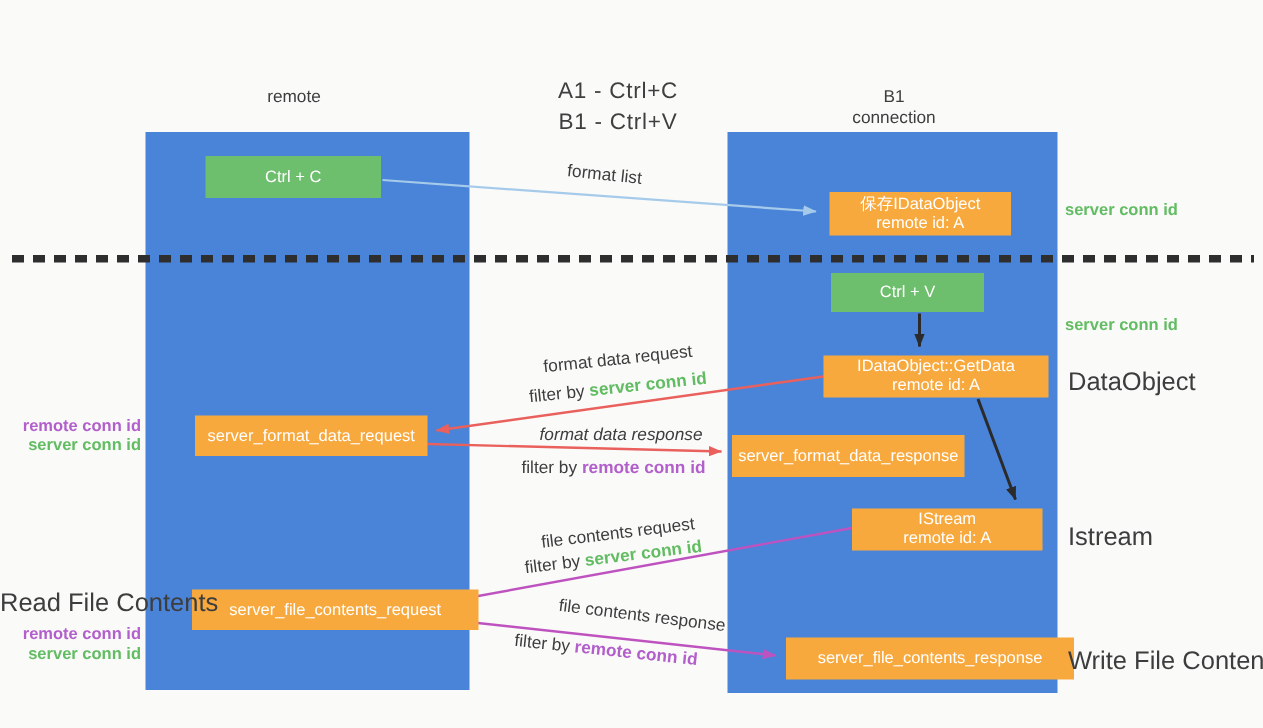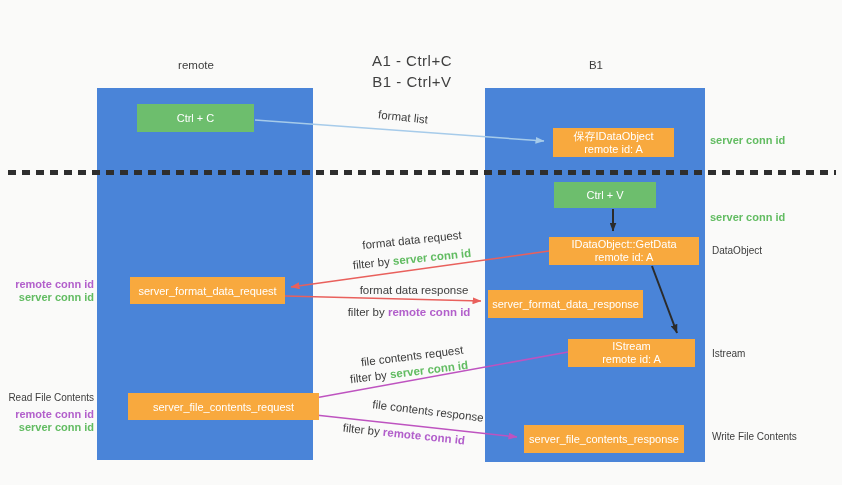--- a/index.html
+++ b/index.html
@@ -10,21 +10,21 @@
   .lane-header{text-align:center;font-size:11.5px;line-height:14px;color:#3d3d3d;}
   .box{display:flex;align-items:center;justify-content:center;color:#fff;font-size:11px;text-align:center;white-space:nowrap;}
   .box.orange{background:#F8A93E;}
   .box.greenbox{background:#6DBE6D;}
   .box.two{flex-direction:column;line-height:13px;}
   .title{font-size:15px;line-height:21px;color:#3f3f3f;text-align:center;letter-spacing:0.5px;margin-top:40px;}
   .alabel{font-size:11.5px;color:#3d3d3d;white-space:nowrap;transform-origin:center;}
   .ctr{transform:translate(-50%,-50%);}
   .green-t{color:#62BC62;font-weight:bold;}
   .purple-t{color:#B25FCB;font-weight:bold;}
-  .sidelbl{font-size:10px;color:#3d3d3d;white-space:nowrap;}
+  .sidelbl{font-size:17px;color:#3d3d3d;white-space:nowrap;}
   .conn{font-size:11px;line-height:13px;font-weight:bold;white-space:nowrap;}
   .rightcol{text-align:left;}
   .leftcol{text-align:right;}
   .dashline{background:repeating-linear-gradient(to right,#2e2e2e 0 8px,transparent 8px 14px);}
   svg{pointer-events:none;}
 </style>
 </head>
 <body>
 
 <div id="canvas">
@@ -32,20 +32,21 @@
   <div class="abs title" style="left:312px;top:10px;width:200px;">
     <div>A1 - Ctrl+C</div>
     <div>B1 - Ctrl+V</div>
   </div>
 
   <div class="abs lane-header" style="left:136px;top:58px;width:120px;">
     <div>remote</div>
   </div>
   <div class="abs lane-header" style="left:536px;top:58px;width:120px;">
     <div>B1</div>
+    <div>connection</div>
   </div>
 
   <div class="abs lane" style="left:97px;top:88px;width:216px;height:372px;"></div>
   <div class="abs lane" style="left:485px;top:88px;width:220px;height:374px;"></div>
 
   <div class="abs dashline" style="left:8px;top:170px;width:828px;height:5px;"></div>
 
   <svg class="abs" style="left:0;top:0;" width="842" height="485" viewBox="0 0 842 485">
     <defs>
       <marker id="m-blue" markerWidth="9" markerHeight="7" refX="8.5" refY="3.5" orient="auto" markerUnits="userSpaceOnUse">
@@ -91,35 +92,35 @@
     <span>IDataObject::GetData</span>
     <span>remote id: A</span>
   </div>
   <div class="abs box orange" style="left:488px;top:290px;width:155px;height:28px;">
     <span>server_format_data_response</span>
   </div>
   <div class="abs box orange two" style="left:568px;top:339px;width:127px;height:28px;">
     <span>IStream</span>
     <span>remote id: A</span>
   </div>
-  <div class="abs box orange" style="left:524px;top:425px;width:160px;height:28px;">
+  <div class="abs box orange" style="left:524px;top:425px;width:192px;height:28px;">
     <span>server_file_contents_response</span>
   </div>
 
   <div class="abs alabel ctr" style="left:403px;top:117px;transform:translate(-50%,-50%) rotate(6deg);">
     <span>format list</span>
   </div>
 
   <div class="abs alabel ctr" style="left:412px;top:240px;transform:translate(-50%,-50%) rotate(-6deg);">
     <span>format data request</span>
   </div>
   <div class="abs alabel ctr" style="left:412px;top:259px;transform:translate(-50%,-50%) rotate(-6deg);">
     <span>filter by</span> <span class="green-t">server conn id</span>
   </div>
-  <div class="abs alabel ctr" style="left:414px;top:290px;">
+  <div class="abs alabel ctr" style="left:414px;top:290px;font-style:italic;">
     <span>format data response</span>
   </div>
   <div class="abs alabel ctr" style="left:409px;top:312px;">
     <span>filter by</span> <span class="purple-t">remote conn id</span>
   </div>
 
   <div class="abs alabel ctr" style="left:412px;top:356px;transform:translate(-50%,-50%) rotate(-7deg);">
     <span>file contents request</span>
   </div>
   <div class="abs alabel ctr" style="left:409px;top:372px;transform:translate(-50%,-50%) rotate(-7deg);">

